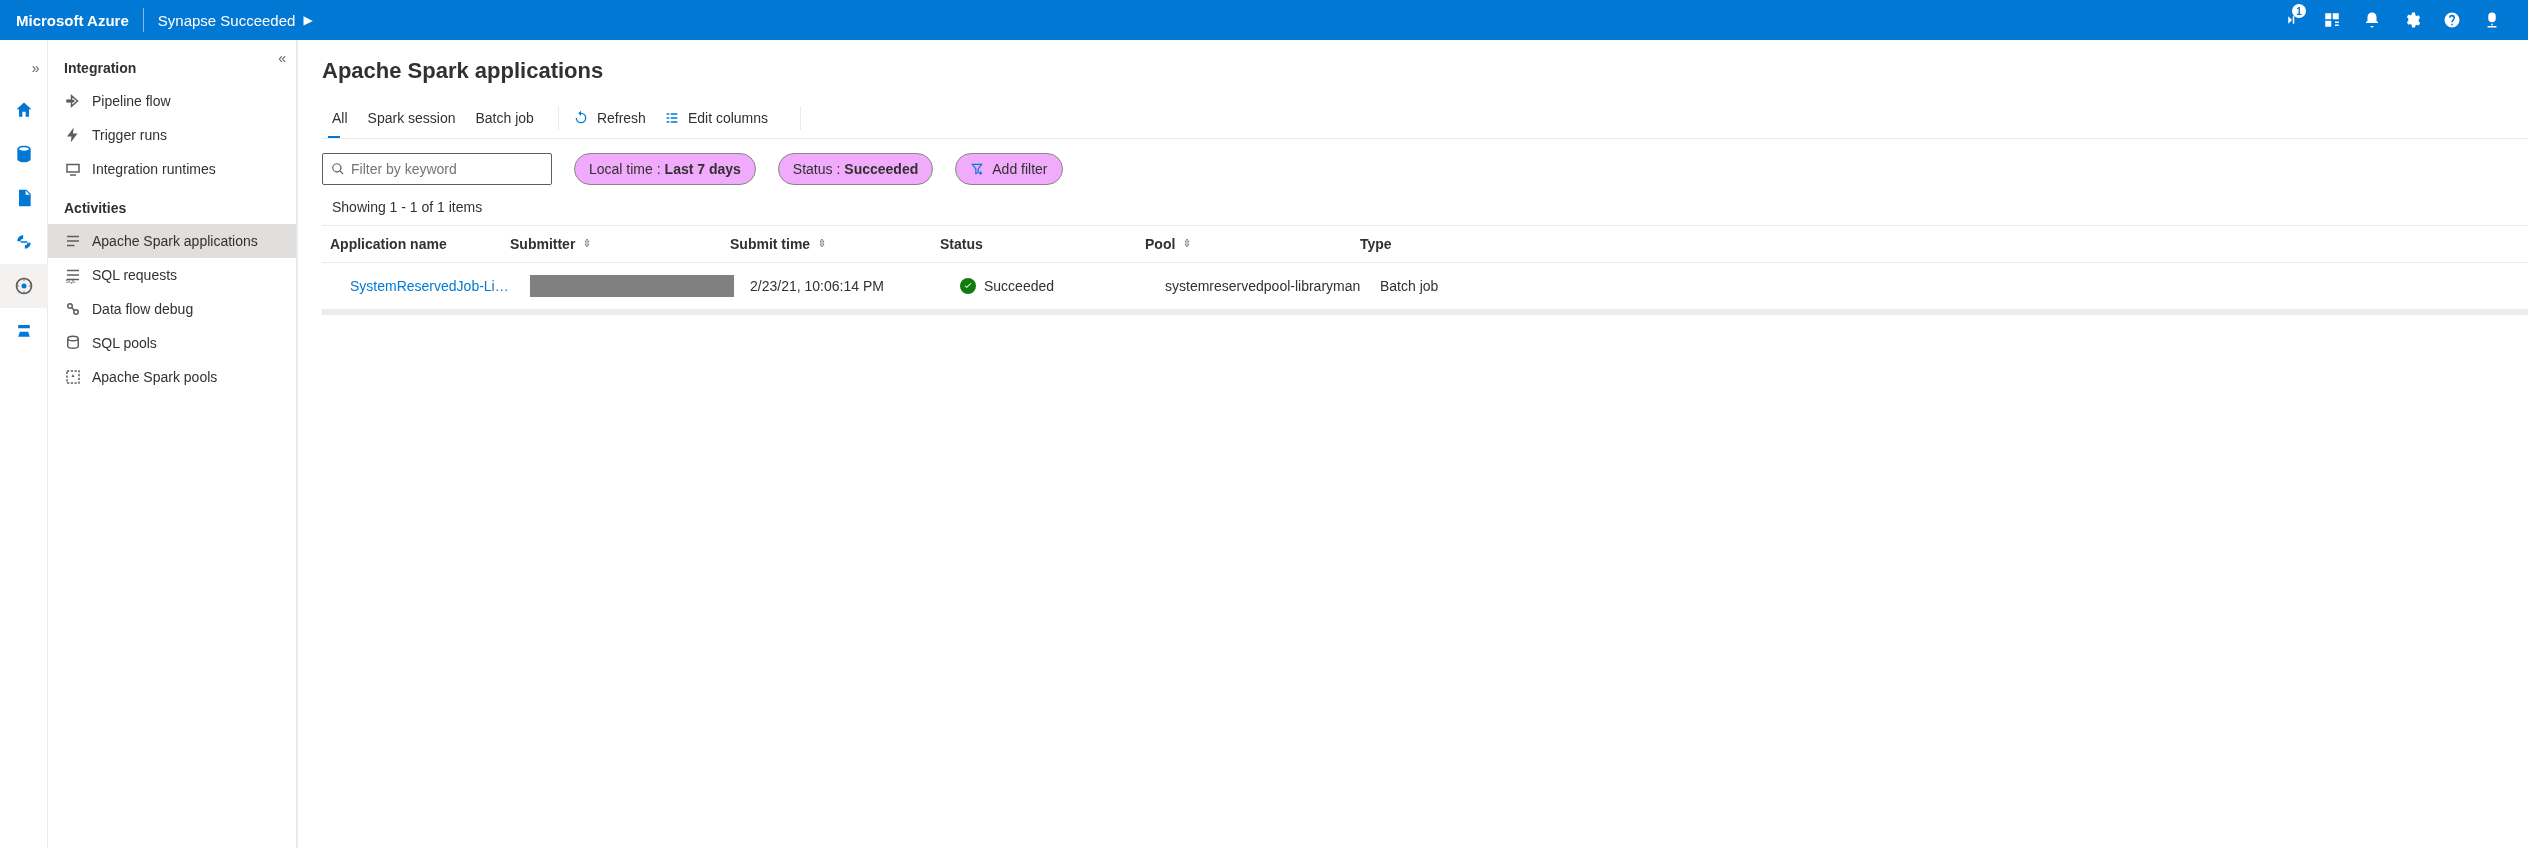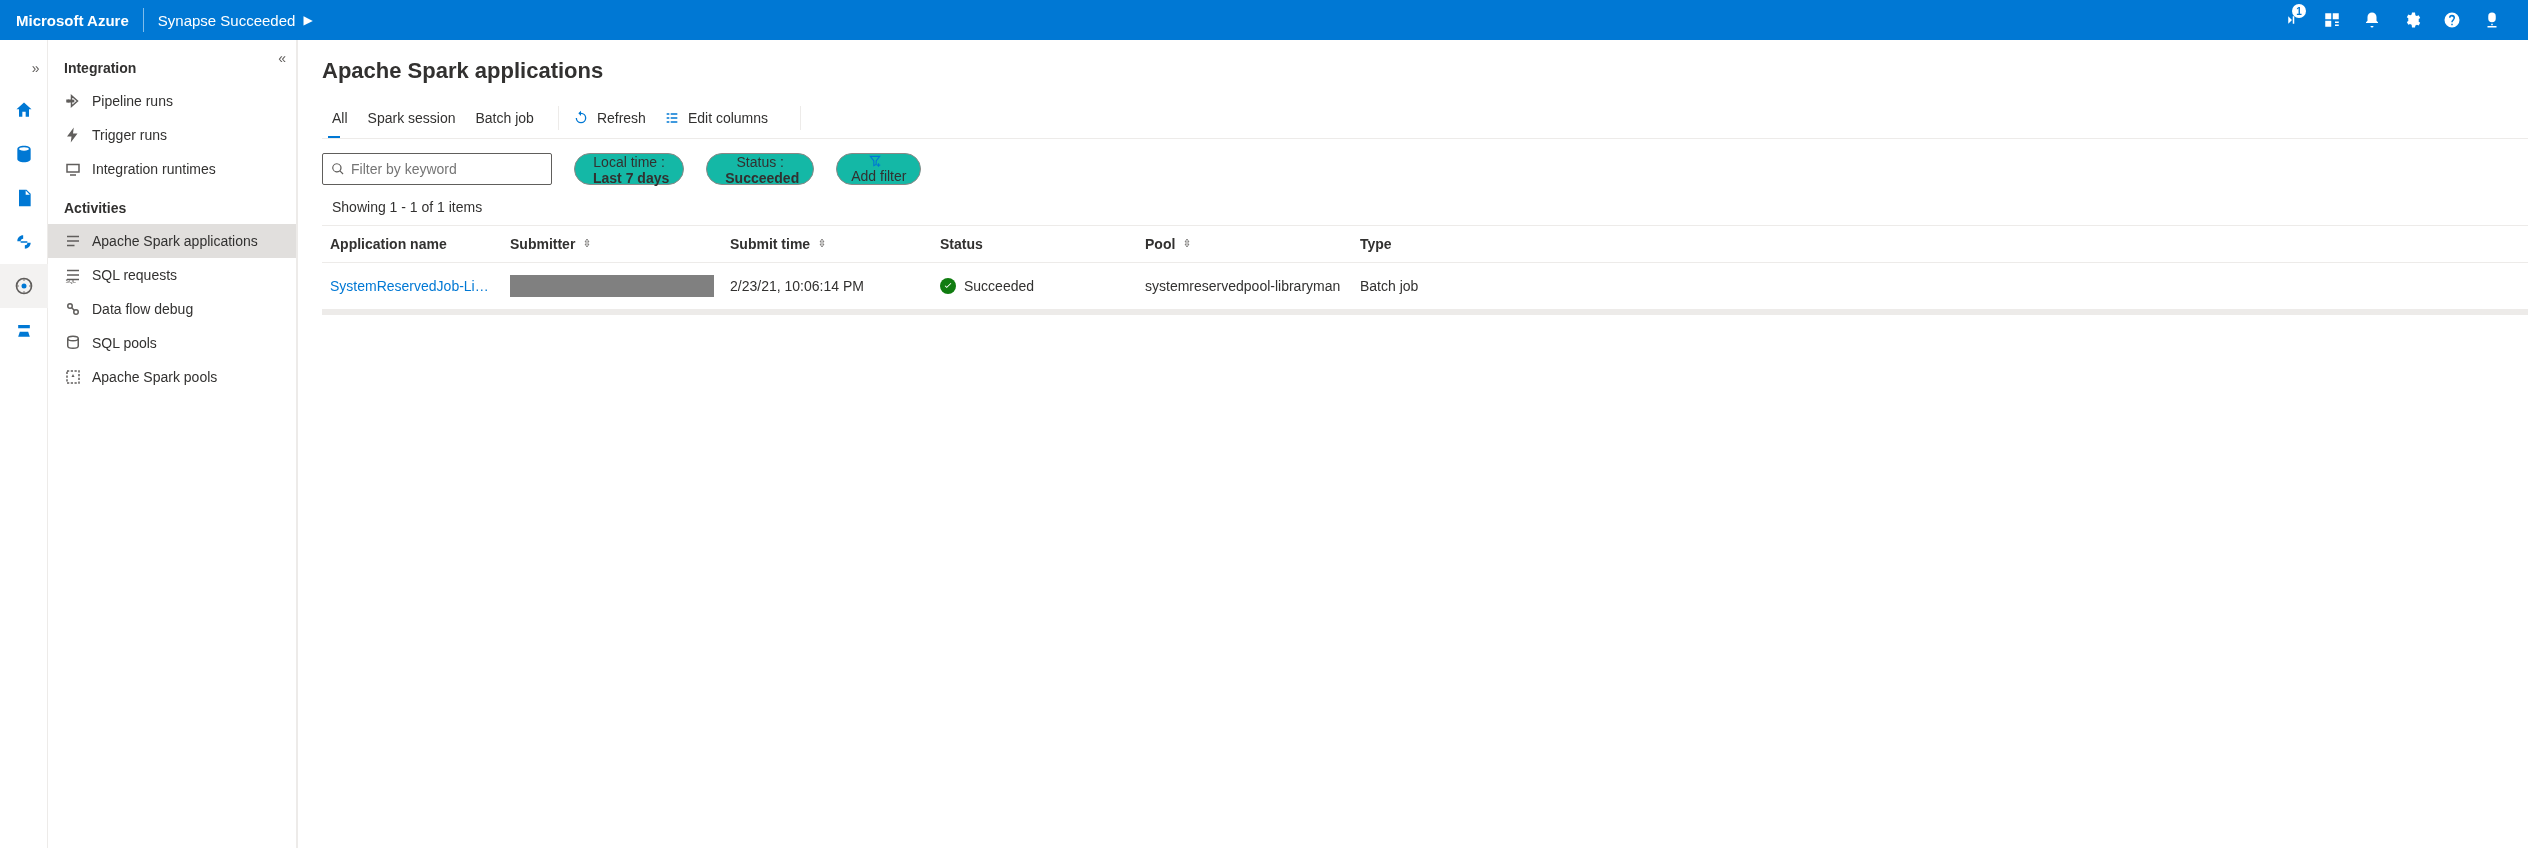--- a/index.html
+++ b/index.html
@@ -43,32 +43,32 @@
 .tab { padding: 0 10px; height: 40px; display: flex; align-items: center; cursor: pointer; color: #323130; position: relative; font-size: 14px; }
 .tab.active::after { content: ""; position: absolute; bottom: 0; left: 6px; right: 50%; height: 2px; background: #0078d4; }
 .toolbar-divider { width: 1px; height: 24px; background: #edebe9; margin: 0 14px; }
 .toolbar-action { display: flex; align-items: center; cursor: pointer; color: #323130; margin-right: 18px; font-size: 14px; }
 .toolbar-action svg { width: 16px; height: 16px; fill: #0078d4; margin-right: 8px; }
 
 .filter-row { display: flex; align-items: center; gap: 22px; margin-bottom: 14px; padding-right: 24px; }
 .filter-input { border: 1px solid #605e5c; border-radius: 2px; height: 32px; width: 230px; display: flex; align-items: center; padding: 0 8px; }
 .filter-input svg { width: 14px; height: 14px; fill: #605e5c; margin-right: 6px; }
 .filter-input input { border: none; outline: none; font-size: 14px; flex: 1; color: #605e5c; }
-.pill { border: 1px solid #8a8886; border-radius: 16px; height: 32px; padding: 0 14px; display: flex; align-items: center; font-size: 14px; cursor: pointer; background: #14b8a6; flex-direction: column; }
+.pill { border: 1px solid #8a8886; border-radius: 16px; height: 32px; padding: 0 14px; display: flex; align-items: center; font-size: 14px; cursor: pointer; background: #f0abfc; }
 .pill b { font-weight: 600; margin-left: 4px; }
 .pill svg { width: 14px; height: 14px; fill: #0078d4; margin-right: 8px; }
 
 .showing { font-size: 14px; color: #323130; margin: 0 0 10px 10px; }
 
 .table { width: 100%; }
 .table .thead { display: flex; border-bottom: 1px solid #edebe9; border-top: 1px solid #edebe9; }
 .table .th { padding: 10px 8px; font-weight: 600; font-size: 14px; display: flex; align-items: center; }
 .table .th .sort { margin-left: 6px; color: #605e5c;}
 .table .th .sort svg { width:12px; height:12px; fill: #605e5c; }
-.table .tbody .tr { display: flex; padding: 10px 0; align-items: center; }
+.table .tbody .tr { display: flex; padding: 10px 0; align-items: center; margin-left: 20px; }
 .table .td { padding: 2px 8px; font-size: 14px; display: flex; align-items: center; }
 .col-name { width: 180px; padding-left: 10px; }
 .col-submitter { width: 220px; }
 .col-time { width: 210px; }
 .col-status { width: 205px; }
 .col-pool { width: 215px; }
 .col-type { flex: 1; }
 .link { color: #0078d4; cursor: pointer; white-space: nowrap; overflow: hidden; text-overflow: ellipsis; max-width: 170px; }
 .redacted { background: #808080; height: 22px; width: 210px; display: inline-block; }
 .status-icon { width: 16px; height: 16px; border-radius: 50%; background: #107c10; display: inline-flex; align-items: center; justify-content: center; margin-right: 8px; }
@@ -163,21 +163,21 @@
   <div class="sidebar">
     <div class="collapse-btn">«</div>
 
     <div class="section-title">Integration</div>
     <div class="item">
       <span class="item-icon"><svg viewBox="0 0 24 24">
             <path d="M4 11h6V5l8 7-8 7v-6H4v-2z" fill="none" stroke="currentColor" stroke-width="2"></path>
             <circle cx="6" cy="12" r="2"></circle>
             <circle cx="12" cy="12" r="2"></circle>
           </svg></span>
-      <span>Pipeline runs</span>
+      <span>Pipeline flow</span>
     </div>
     <div class="item">
       <span class="item-icon"><svg viewBox="0 0 24 24">
             <path d="M13 2L4 14h6l-1 8 9-12h-6l1-8z"></path>
           </svg></span>
       <span>Trigger runs</span>
     </div>
     <div class="item">
       <span class="item-icon"><svg viewBox="0 0 24 24">
             <path d="M4 6h16v10H4z" fill="none" stroke="currentColor" stroke-width="2"></path>

